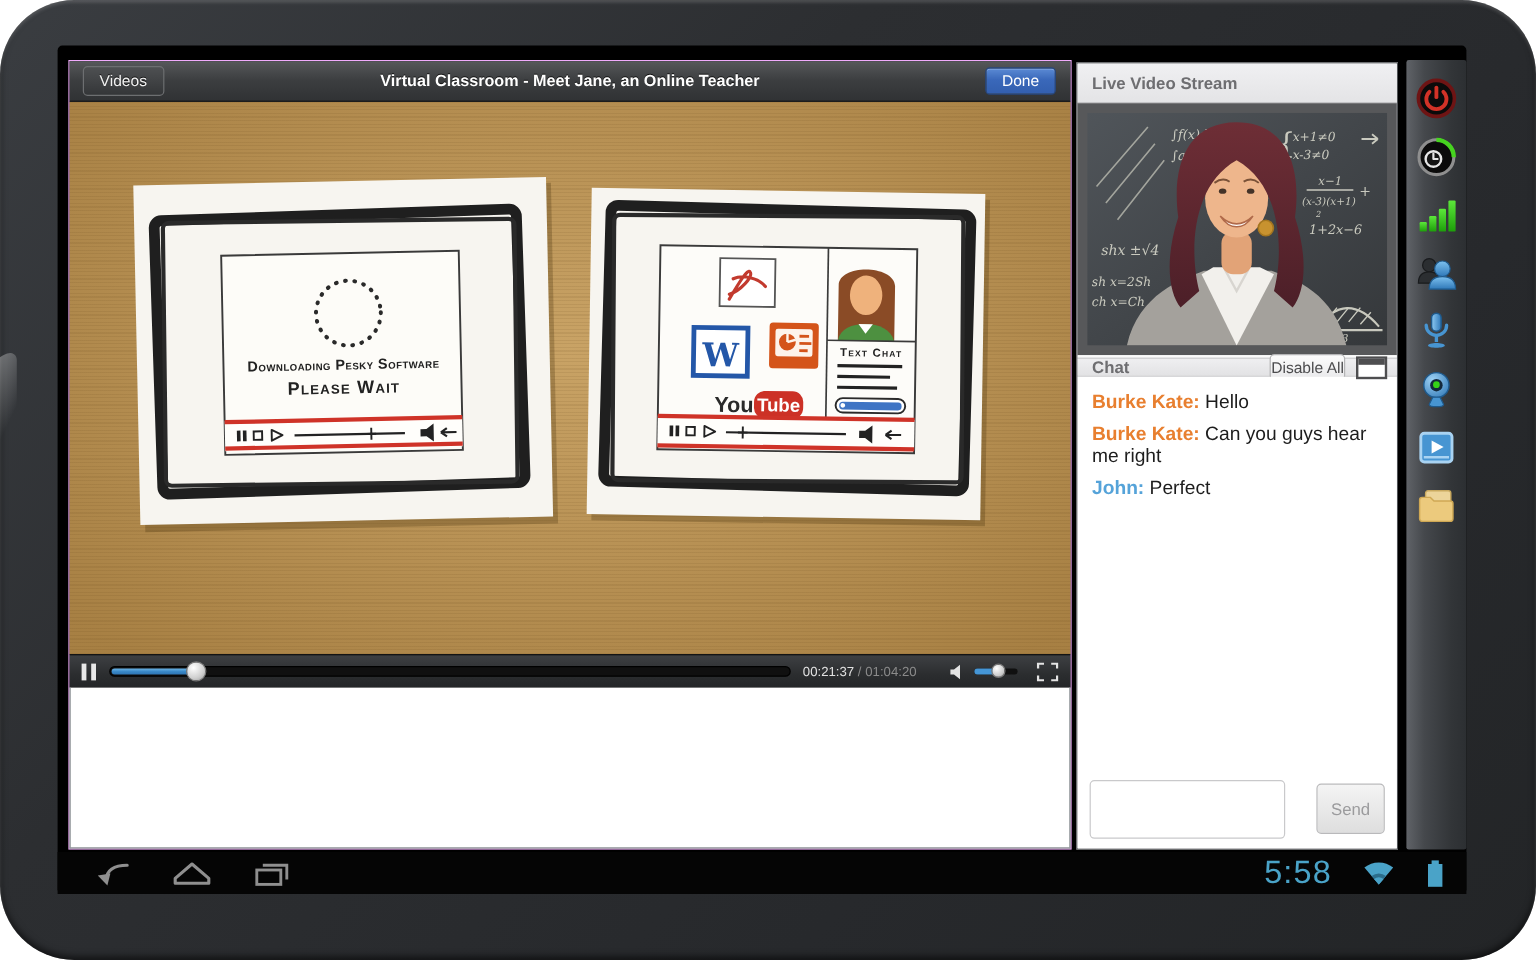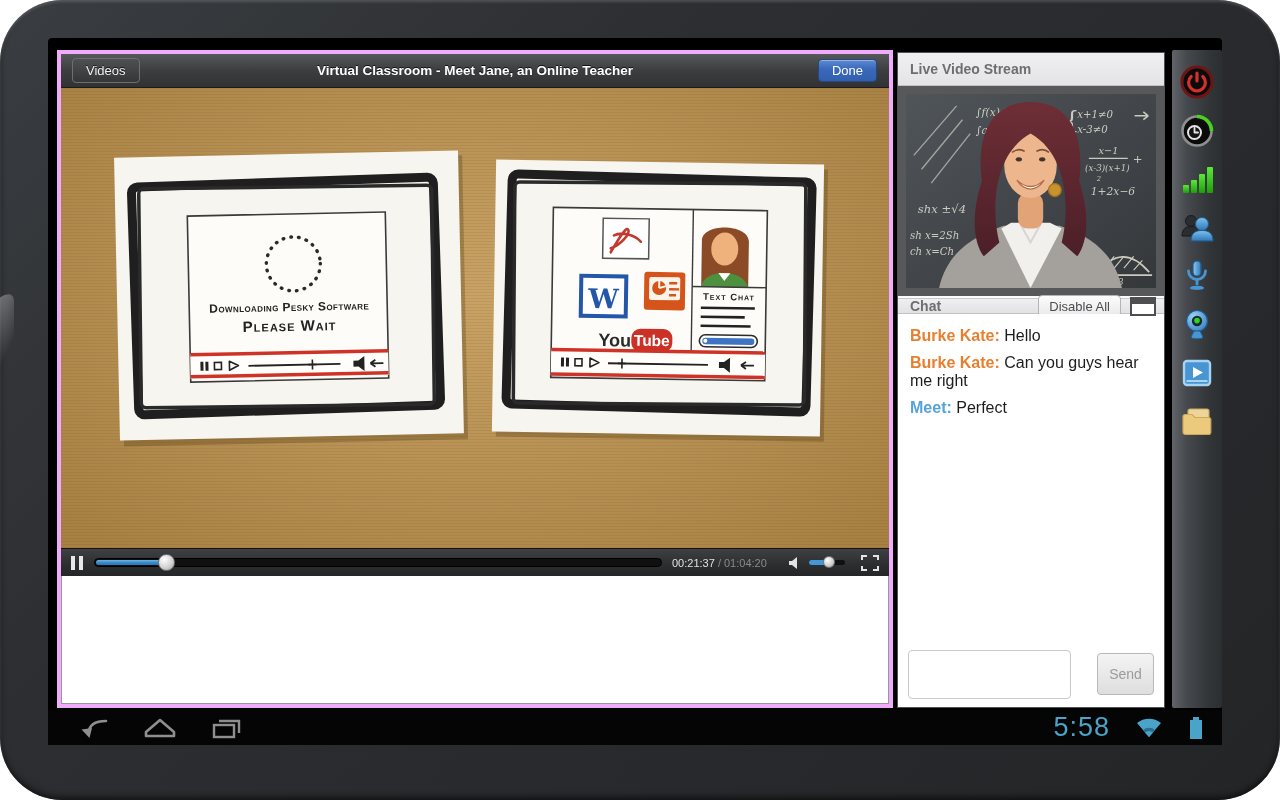--- a/index.html
+++ b/index.html
@@ -7,21 +7,21 @@
 
   
   .tablet { position:absolute; left:0; top:0; width:1280px; height:800px;
     background:linear-gradient(135deg,#3a3d41 0%,#2c2e31 35%,#27292c 70%,#232527 100%);
     border-radius:62px; box-shadow:inset 0 2px 3px rgba(255,255,255,.18), inset 0 -3px 6px rgba(0,0,0,.6); }
   .tablet .edge-glint { position:absolute; left:-4px; top:295px; width:18px; height:80px;
     background:linear-gradient(120deg,rgba(255,255,255,.35),rgba(255,255,255,0) 70%); transform:skewY(-18deg); border-radius:8px; }
   .screen { position:absolute; left:48px; top:38px; width:1174px; height:707px; background:#000; border-radius:4px; }
 
   
-  .player-panel { position:absolute; left:9px; top:12px; width:836px; height:658px; display:flex; flex-direction:column; border:4px solid #f0abfc; background:#0c0c0c; }
+  .player-panel { position:absolute; left:9px; top:12px; width:836px; height:658px; display:flex; flex-direction:column; border:1px solid #f0abfc; background:#0c0c0c; }
   .titlebar { height:34px; flex:none; display:flex; align-items:center; position:relative;
     background:linear-gradient(#56585a,#3c3e40 48%,#303234); border-bottom:1px solid #1c1c1c; }
   .btn-videos { position:absolute; left:11px; top:4px; height:25px; padding:0 13px;
     background:linear-gradient(#4e5052,#343638); border:1px solid #6d6f71; border-radius:4px;
     color:#f2f2f2; font-size:13px; line-height:23px; text-shadow:0 -1px 0 #111; cursor:pointer; }
   .title-text { width:100%; text-align:center; color:#fff; font-size:13.5px; font-weight:bold; text-shadow:0 -1px 0 #111; }
   .btn-done { position:absolute; right:12px; top:5px; height:23px; padding:0 13px;
     background:linear-gradient(#5b8ad4,#3a68ba 45%,#335fae); border:1px solid #27477e; border-radius:4px;
     box-shadow:inset 0 1px 0 rgba(255,255,255,.35); color:#fff; font-size:13px; line-height:21px; cursor:pointer; }
 
@@ -59,21 +59,21 @@
     background:#fff; border:1px solid #505356; }
   .panel-header { height:33px; flex:none; display:flex; align-items:center; padding:14px 12px;
     background:linear-gradient(#f0f0f2,#e4e4e6); border-bottom:1px solid #c3c3c5; }
   .panel-header .hdr-label { color:#6e6e71; font-size:14px; font-weight:bold; }
   .stream-frame { height:210px; flex:none; background:#57585a; padding:8px; }
   .stream-frame svg { width:100%; height:100%; display:block; }
   .hdr-gap { height:2px; flex:none; background:#fbfbfb; }
   .chat-header { height:16px; flex:none; display:flex; align-items:center; padding:0 8px 0 12px;
     background:linear-gradient(#efeff1,#e2e2e4); border-top:1px solid #c9c9cb; border-bottom:1px solid #c3c3c5; }
   .chat-header .hdr-label { color:#6e6e71; font-size:14px; font-weight:bold; flex:1; }
-  .btn-disable { height:22px; padding:0 10px; margin-right:9px; background:linear-gradient(#fcfcfc,#e9e9eb);
+  .btn-disable { height:22px; padding:0 0; margin-right:9px; background:linear-gradient(#fcfcfc,#e9e9eb);
     border:1px solid #b4b4b6; border-radius:4px; color:#4c4c4e; font-size:13px; cursor:pointer; }
   .popout-icon { width:26px; height:19px; border:2px solid #4e4e50; background:#fff; cursor:pointer; position:relative; }
   .popout-icon::before { content:""; position:absolute; left:0; top:0; right:0; height:5px; background:#4e4e50; }
 
   .chat-messages { flex:1; background:#fff; padding:13px 12px; overflow:hidden; }
   .chat-line { font-size:16px; color:#1d1d1d; margin-bottom:9px; }
   .chat-name { font-weight:bold; }
   .chat-input-row { height:66px; flex:none; background:#fff; display:flex; align-items:center; padding:0 10px; gap:26px; }
   .chat-input { width:163px; height:49px; border:1px solid #c9c9cb; border-radius:4px; font-size:13px; padding:4px 6px;
     font-family:"Liberation Sans",sans-serif; }
@@ -285,21 +285,21 @@
       </div>
       <div class="hdr-gap"></div>
       <div class="chat-header">
         <span class="hdr-label">Chat</span>
         <button class="btn-disable">Disable All</button>
         <div class="popout-icon"></div>
       </div>
       <div class="chat-messages">
         <div class="chat-line"><span class="chat-name" style="color: rgb(232, 127, 47);">Burke Kate:</span><span> Hello</span></div>
         <div class="chat-line"><span class="chat-name" style="color: rgb(232, 127, 47);">Burke Kate:</span><span> Can you guys hear me right</span></div>
-        <div class="chat-line"><span class="chat-name" style="color: rgb(85, 163, 217);">Meet:</span><span> Perfect</span></div>
+        <div class="chat-line"><span class="chat-name" style="color: rgb(85, 163, 217);">John:</span><span> Perfect</span></div>
       </div>
       <div class="chat-input-row">
         <input class="chat-input" type="text" value="" style="">
         <button class="btn-send">Send</button>
       </div>
     </div>
 
     <div class="sidebar">
       <div class="side-icon">
         <svg width="36" height="36" viewBox="0 0 36 36">

